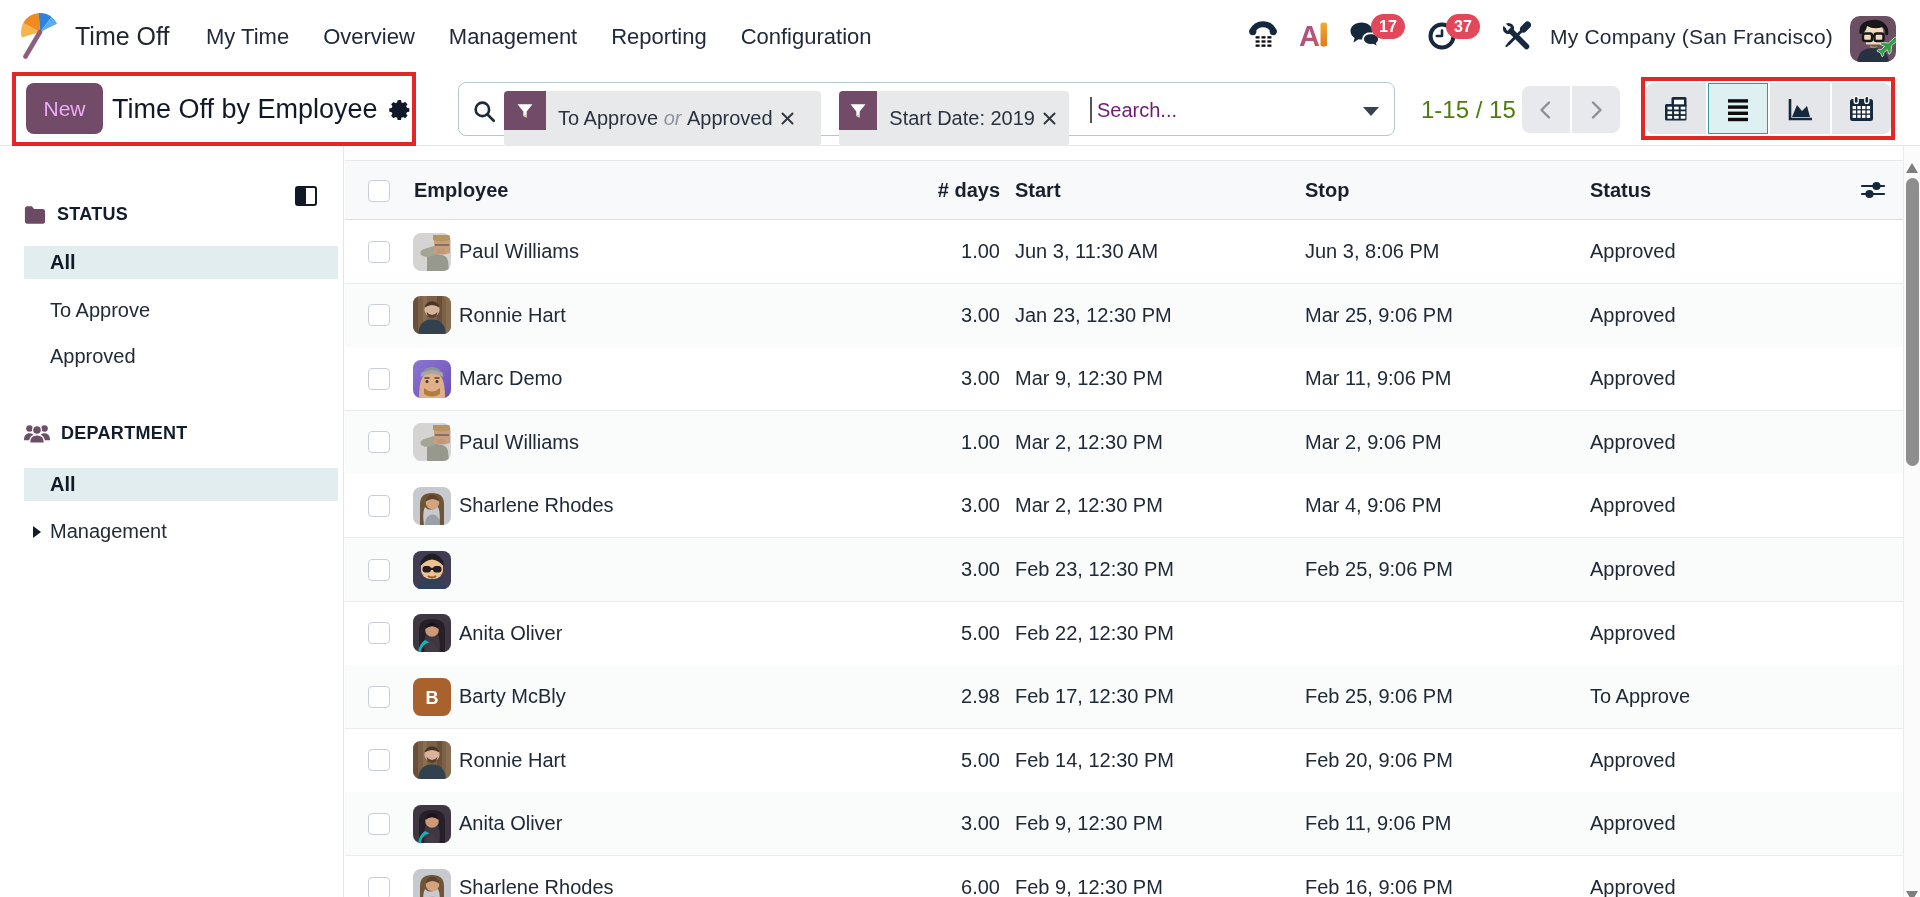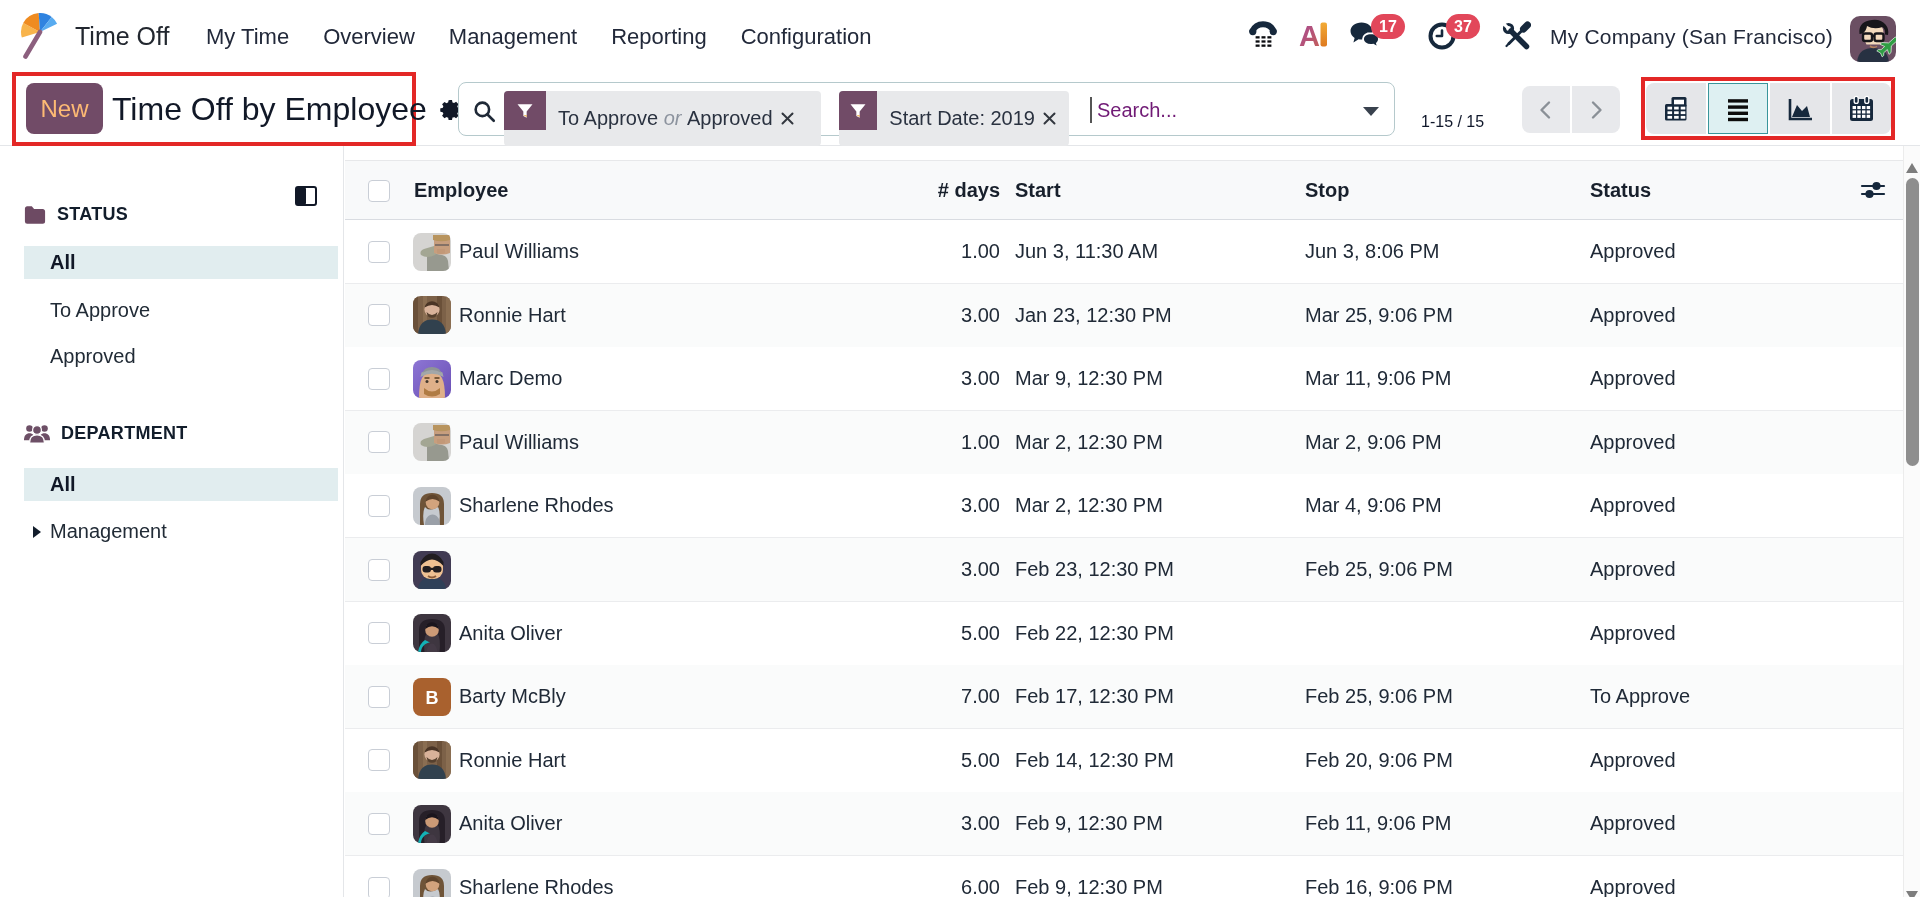--- a/index.html
+++ b/index.html
@@ -13,31 +13,31 @@
 .navmenu span { margin-right:34px; }
 .topright { position:absolute; left:0; top:0; width:1920px; height:73px; }
 .ticon { position:absolute; top:21px; }
 .badge { position:absolute; background:#e2475a; color:#fff; font-size:16px; font-weight:bold; border-radius:13px; height:25px; line-height:25px; padding:0 8px; }
 .companyname { position:absolute; left:1550px; top:0; height:73px; display:flex; align-items:center; font-size:21px; letter-spacing:0.2px; color:#22293a; }
 
 
 .cpanel { position:absolute; left:0; top:73px; width:1920px; height:73px; background:#fff; border-bottom:1px solid #e4e6e9; }
 .redbox1 { position:absolute; left:12px; top:-1px; width:404px; height:74px; border:4px solid #e32726; }
 .redbox2 { position:absolute; left:1641px; top:4px; width:254px; height:63px; border:4px solid #e32726; }
-.newbtn { position:absolute; left:26px; top:10px; width:77px; height:51px; background:#714b67; border-radius:8px; color:#fdba74; font-size:24px; display:flex; align-items:center; justify-content:center; }
-.vtitle { position:absolute; left:112px; top:0; height:73px; display:flex; align-items:center; font-size:32px; color:#111827; }
+.newbtn { position:absolute; left:26px; top:10px; width:77px; height:51px; background:#714b67; border-radius:8px; color:#f0abfc; font-size:21px; display:flex; align-items:center; justify-content:center; }
+.vtitle { position:absolute; left:112px; top:0; height:73px; display:flex; align-items:center; font-size:27px; color:#111827; }
 .searchbox { position:absolute; left:458px; top:9px; width:937px; height:54px; border:1px solid #b5c9cc; border-radius:8px; background:#fff; }
 .chip { position:absolute; top:8px; height:55px; display:flex; border-radius:4px; overflow:hidden; background:#e8e9eb; }
 .chipf { width:42px; height:39px; background:#714b67; display:flex; align-items:center; justify-content:center; }
 .chiptext { display:flex; align-items:center; font-size:20px; color:#2a3240; padding:0 8px 0 12px; white-space:nowrap; }
 .chipx { display:flex; align-items:center; padding-right:13px; }
 .searchph { position:absolute; left:638px; top:0px; height:54px; display:flex; align-items:center; color:#701a75; font-size:20px; }
 .cursorline { position:absolute; left:631px; top:14px; width:1.5px; height:26px; background:#555; }
 .caretdown { position:absolute; left:904px; top:24px; width:0; height:0; border-left:8px solid transparent; border-right:8px solid transparent; border-top:9px solid #39424e; }
-.pagetxt { position:absolute; left:1421px; top:12px; height:73px; display:flex; align-items:center; font-size:16px; color:#0f172a; }
+.pagetxt { position:absolute; left:1421px; top:0; height:73px; display:flex; align-items:center; font-size:24px; color:#4d7c0f; }
 .pgbtn { position:absolute; top:13px; width:48px; height:47px; background:#e8e9ec; display:flex; align-items:center; justify-content:center; }
 .vsbtn { position:absolute; top:10px; width:60px; height:51px; background:#e5e6e9; display:flex; align-items:center; justify-content:center; }
 
 
 .content { position:absolute; left:0; top:146px; width:1920px; height:751px; background:#fff; }
 .sidebar { position:absolute; left:0; top:0; width:344px; height:751px; background:#fff; border-right:1px solid #e4e6e9; }
 .sbsection { position:absolute; left:24px; display:flex; align-items:center; font-size:18px; font-weight:bold; color:#121d2b; letter-spacing:0.3px; }
 .sbsection svg { margin-right:11px; }
 .sbitem { position:absolute; left:24px; width:314px; height:33px; display:flex; align-items:center; padding-left:26px; font-size:20px; color:#212b36; }
 .sbsel { background:#e1edef; font-weight:bold; color:#111827; }
@@ -445,21 +445,21 @@
     <div class="cell cstart">Feb 22, 12:30 PM</div>
     <div class="cell cstatus">Approved</div>
   </div>
         <div class="trow alt" style="top:519.2px;">
     <div class="cb"></div>
     <div class="avatar"><svg width="38" height="38" viewBox="0 0 38 38">
               <rect width="38" height="38" fill="#a9612e"></rect>
               <text x="19" y="25.5" font-family="Liberation Sans,sans-serif" font-size="18" font-weight="bold" fill="#fff" text-anchor="middle">B</text>
             </svg></div>
     <div class="cell cname">Barty McBly</div>
-    <div class="cell cdays">7.00</div>
+    <div class="cell cdays">2.98</div>
     <div class="cell cstart">Feb 17, 12:30 PM</div>
     <div class="cell cstop">Feb 25, 9:06 PM</div>
     <div class="cell cstatus">To Approve</div>
   </div>
         <div class="trow" style="top:582.8px;">
     <div class="cb"></div>
     <div class="avatar"><svg width="38" height="38" viewBox="0 0 38 38">
               <rect width="38" height="38" fill="#7c6148"></rect>
               <rect x="0" y="0" width="5" height="38" fill="#6a5039"></rect>
               <rect x="10" y="0" width="4" height="38" fill="#8a6e52"></rect>

